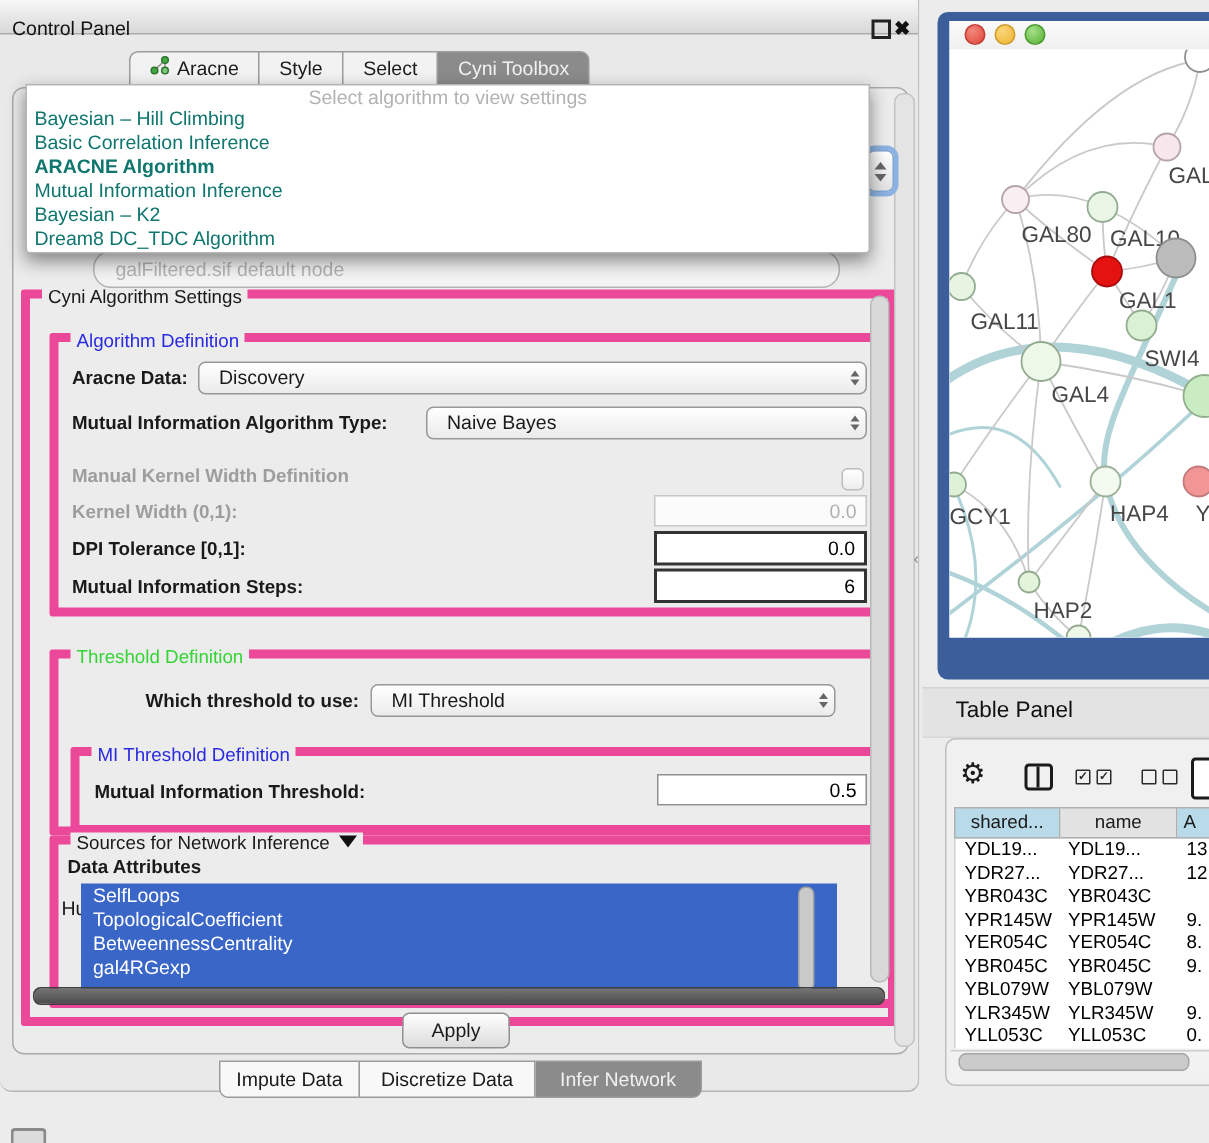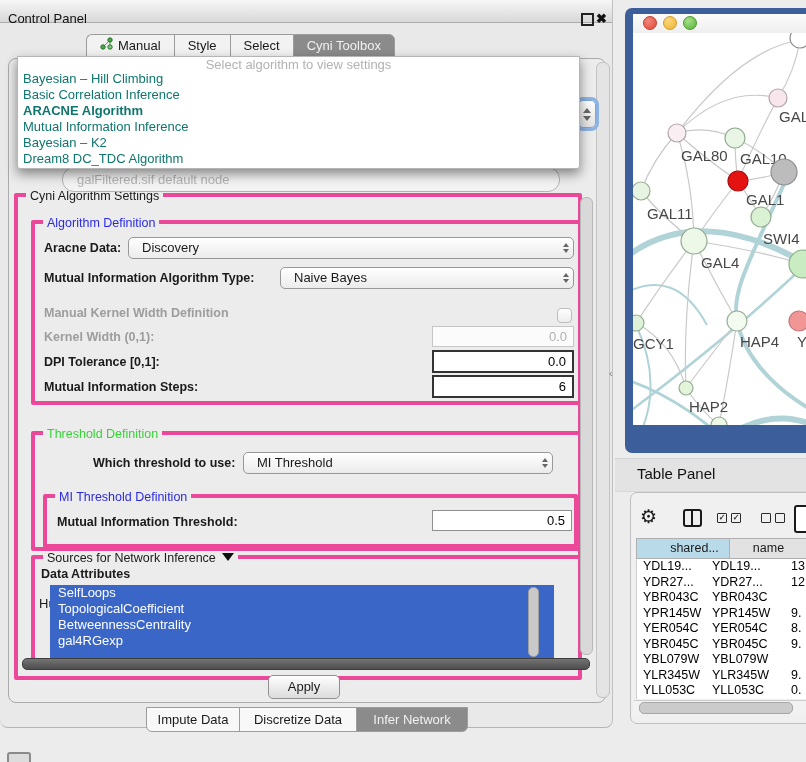--- a/index.html
+++ b/index.html
@@ -40,21 +40,21 @@
   .tri-dn{width:0;height:0;border-left:4px solid transparent;border-right:4px solid transparent;border-top:5px solid #666;}
 
   
   #algo-popup{left:17px;top:56px;width:561px;height:111px;background:#fff;border:1px solid #b5b5b5;
               box-shadow:0 5px 12px rgba(0,0,0,.45);z-index:20;border-radius:0 0 3px 3px;}
   #algo-ph{height:14px;line-height:15px;text-align:center;color:#b2b2b2;font-size:13px;}
   .algo-item{height:16px;line-height:16px;font-size:13px;padding-left:5px;color:#0f766e;white-space:nowrap;}
   .algo-item.sel{font-weight:bold;}
 
   
-  .group{border:4px solid #ec4899;border-radius:2px;background:transparent;}
+  .group{border:6px solid #ec4899;border-radius:2px;background:transparent;padding-left:12px;}
   .legend{position:absolute;top:-8px;left:8px;background:#ececec;padding:0 4px;font-size:12.5px;white-space:nowrap;}
   .legend.blue{color:#2a2ae0;}
   .legend.green{color:#35d435;}
 
   .flabel{position:absolute;font-size:12.5px;font-weight:bold;white-space:nowrap;line-height:22px;}
   .flabel.dis{color:#9d9d9d;}
 
   .combo{position:absolute;height:20px;border:1px solid #989898;border-radius:5px;
          background:linear-gradient(#ffffff,#ebebeb);font-size:13px;line-height:20px;}
   .combo .ctext{position:absolute;left:13px;top:0;}
@@ -122,21 +122,21 @@
   #tp-unchecked{left:761px;top:513px;}
   .ck{width:8px;height:8px;border:1.5px solid #2a2a2a;border-radius:1px;font-size:8px;line-height:8px;
       text-align:center;color:#2a2a2a;font-weight:bold;}
   #tp-particon{left:794px;top:505px;width:20px;height:24px;border:2px solid #1a1a1a;border-radius:3px;background:#fff;}
 
   #tbl{left:636px;top:538px;width:170px;}
   #tbl-head{display:flex;height:21px;}
   .th{border:1px solid #b0b0b0;border-left:none;font-size:12.5px;line-height:19px;text-align:center;
       overflow:hidden;white-space:nowrap;}
   .th:first-child{border-left:1px solid #b0b0b0;}
-  .th.hl{background:#b9dbe9;padding-left:23px;}
+  .th.hl{background:#b9dbe9;}
   .th.plain{background:#e2e2e2;}
   .w1{width:69px;flex:none;}
   .w2{width:77px;flex:none;}
   .w3{width:40px;flex:none;text-align:left;padding-left:4px;}
   #table-rows{background:#fff;border-left:1px solid #cfcfcf;}
   .trow{display:flex;height:15.5px;}
   .td{font-size:12.5px;line-height:15.5px;padding-left:6px;white-space:nowrap;overflow:hidden;color:#000;}
   .td.w1{width:63px;}.td.w2{width:71px;}.td.w3{width:34px;padding-left:8px;}
   #tp-hscroll{left:634px;top:700px;width:180px;height:13px;background:#f2f2f2;border-top:1px solid #cccccc;}
   #tp-hthumb{left:639px;top:702px;width:152px;height:10px;background:#cbcbcb;border:1px solid #a6a6a6;border-radius:5px;}
@@ -162,21 +162,21 @@
     <div class="tab">
       <span>
         <svg width="13" height="13" viewBox="0 0 13 13">
           <line x1="3" y1="10" x2="10" y2="3" stroke="#8a8a8a" stroke-width="1"></line>
           <line x1="10" y1="3" x2="10" y2="10" stroke="#8a8a8a" stroke-width="1"></line>
           <circle cx="3" cy="10" r="2.2" fill="#45a845" stroke="#2d742d"></circle>
           <circle cx="10" cy="3" r="2.2" fill="#45a845" stroke="#2d742d"></circle>
           <circle cx="10" cy="10" r="2.2" fill="#7dc97d" stroke="#2d742d"></circle>
         </svg>
       </span>
-      <span>Manual</span>
+      <span>Aracne</span>
     </div>
     <div class="tab">
         <span>Style</span>
       </div>
     <div class="tab">
         <span>Select</span>
       </div>
     <div class="tab sel">
         <span>Cyni Toolbox</span>
       </div>

